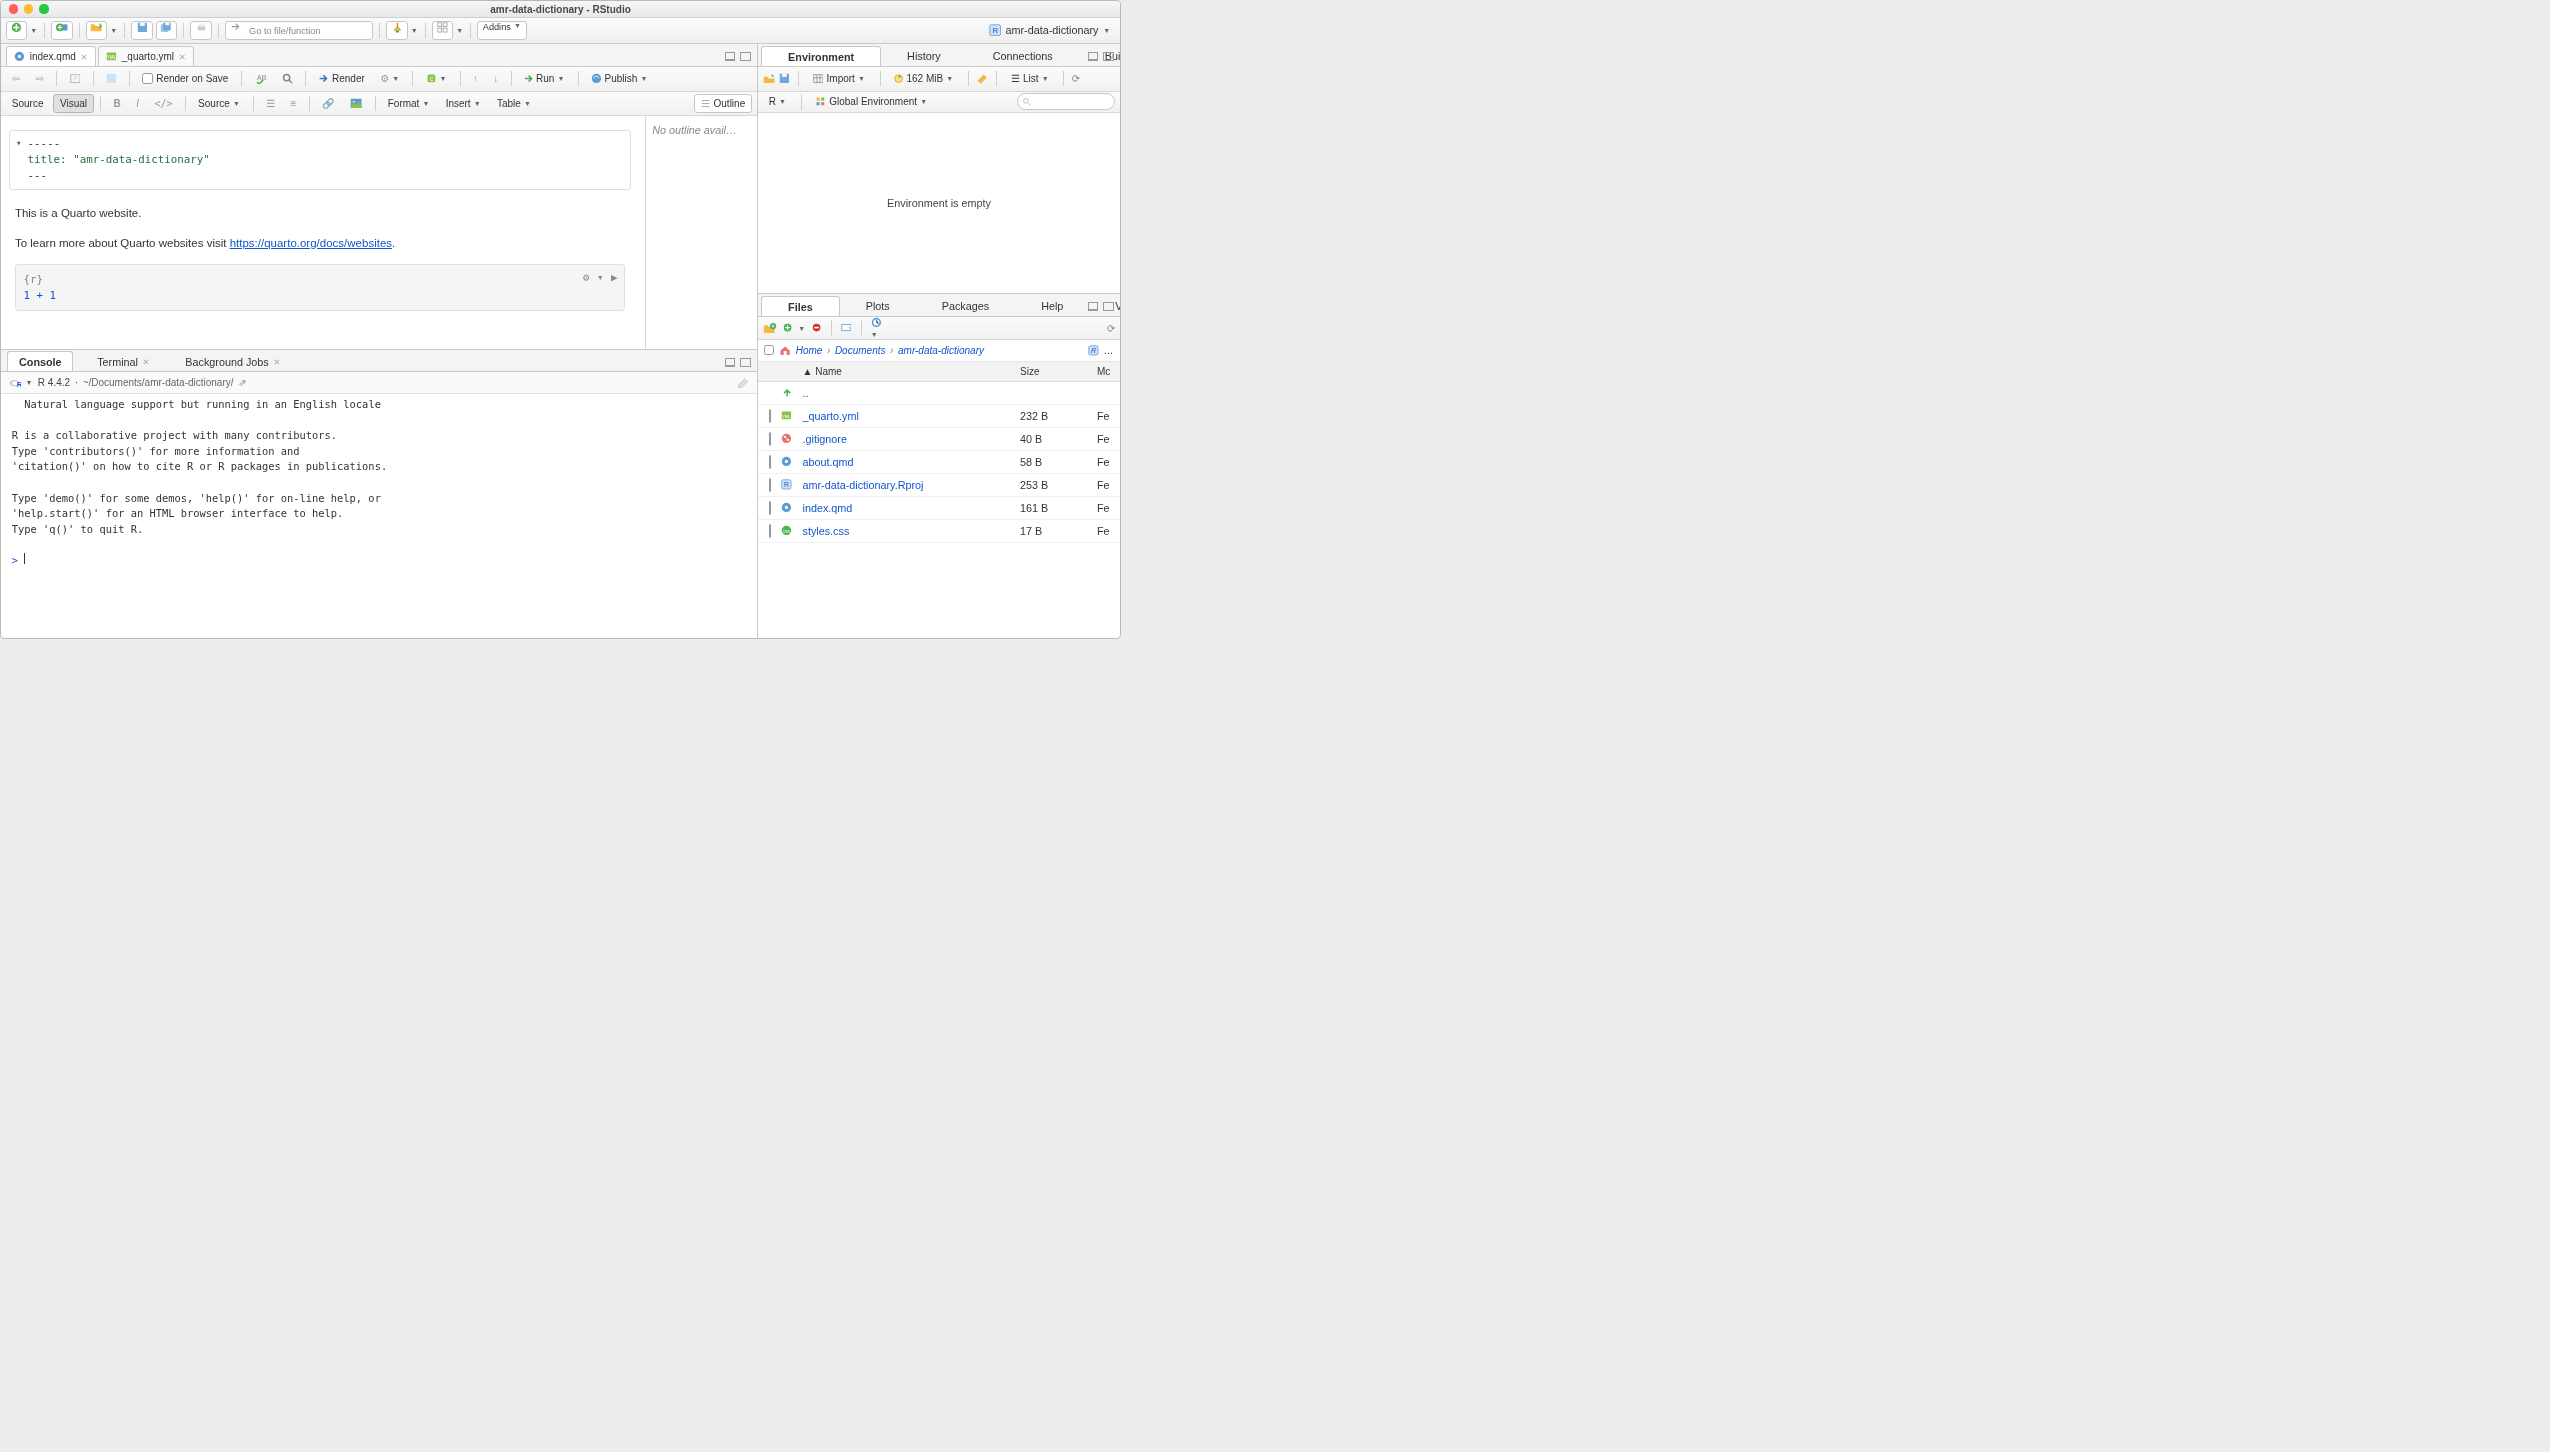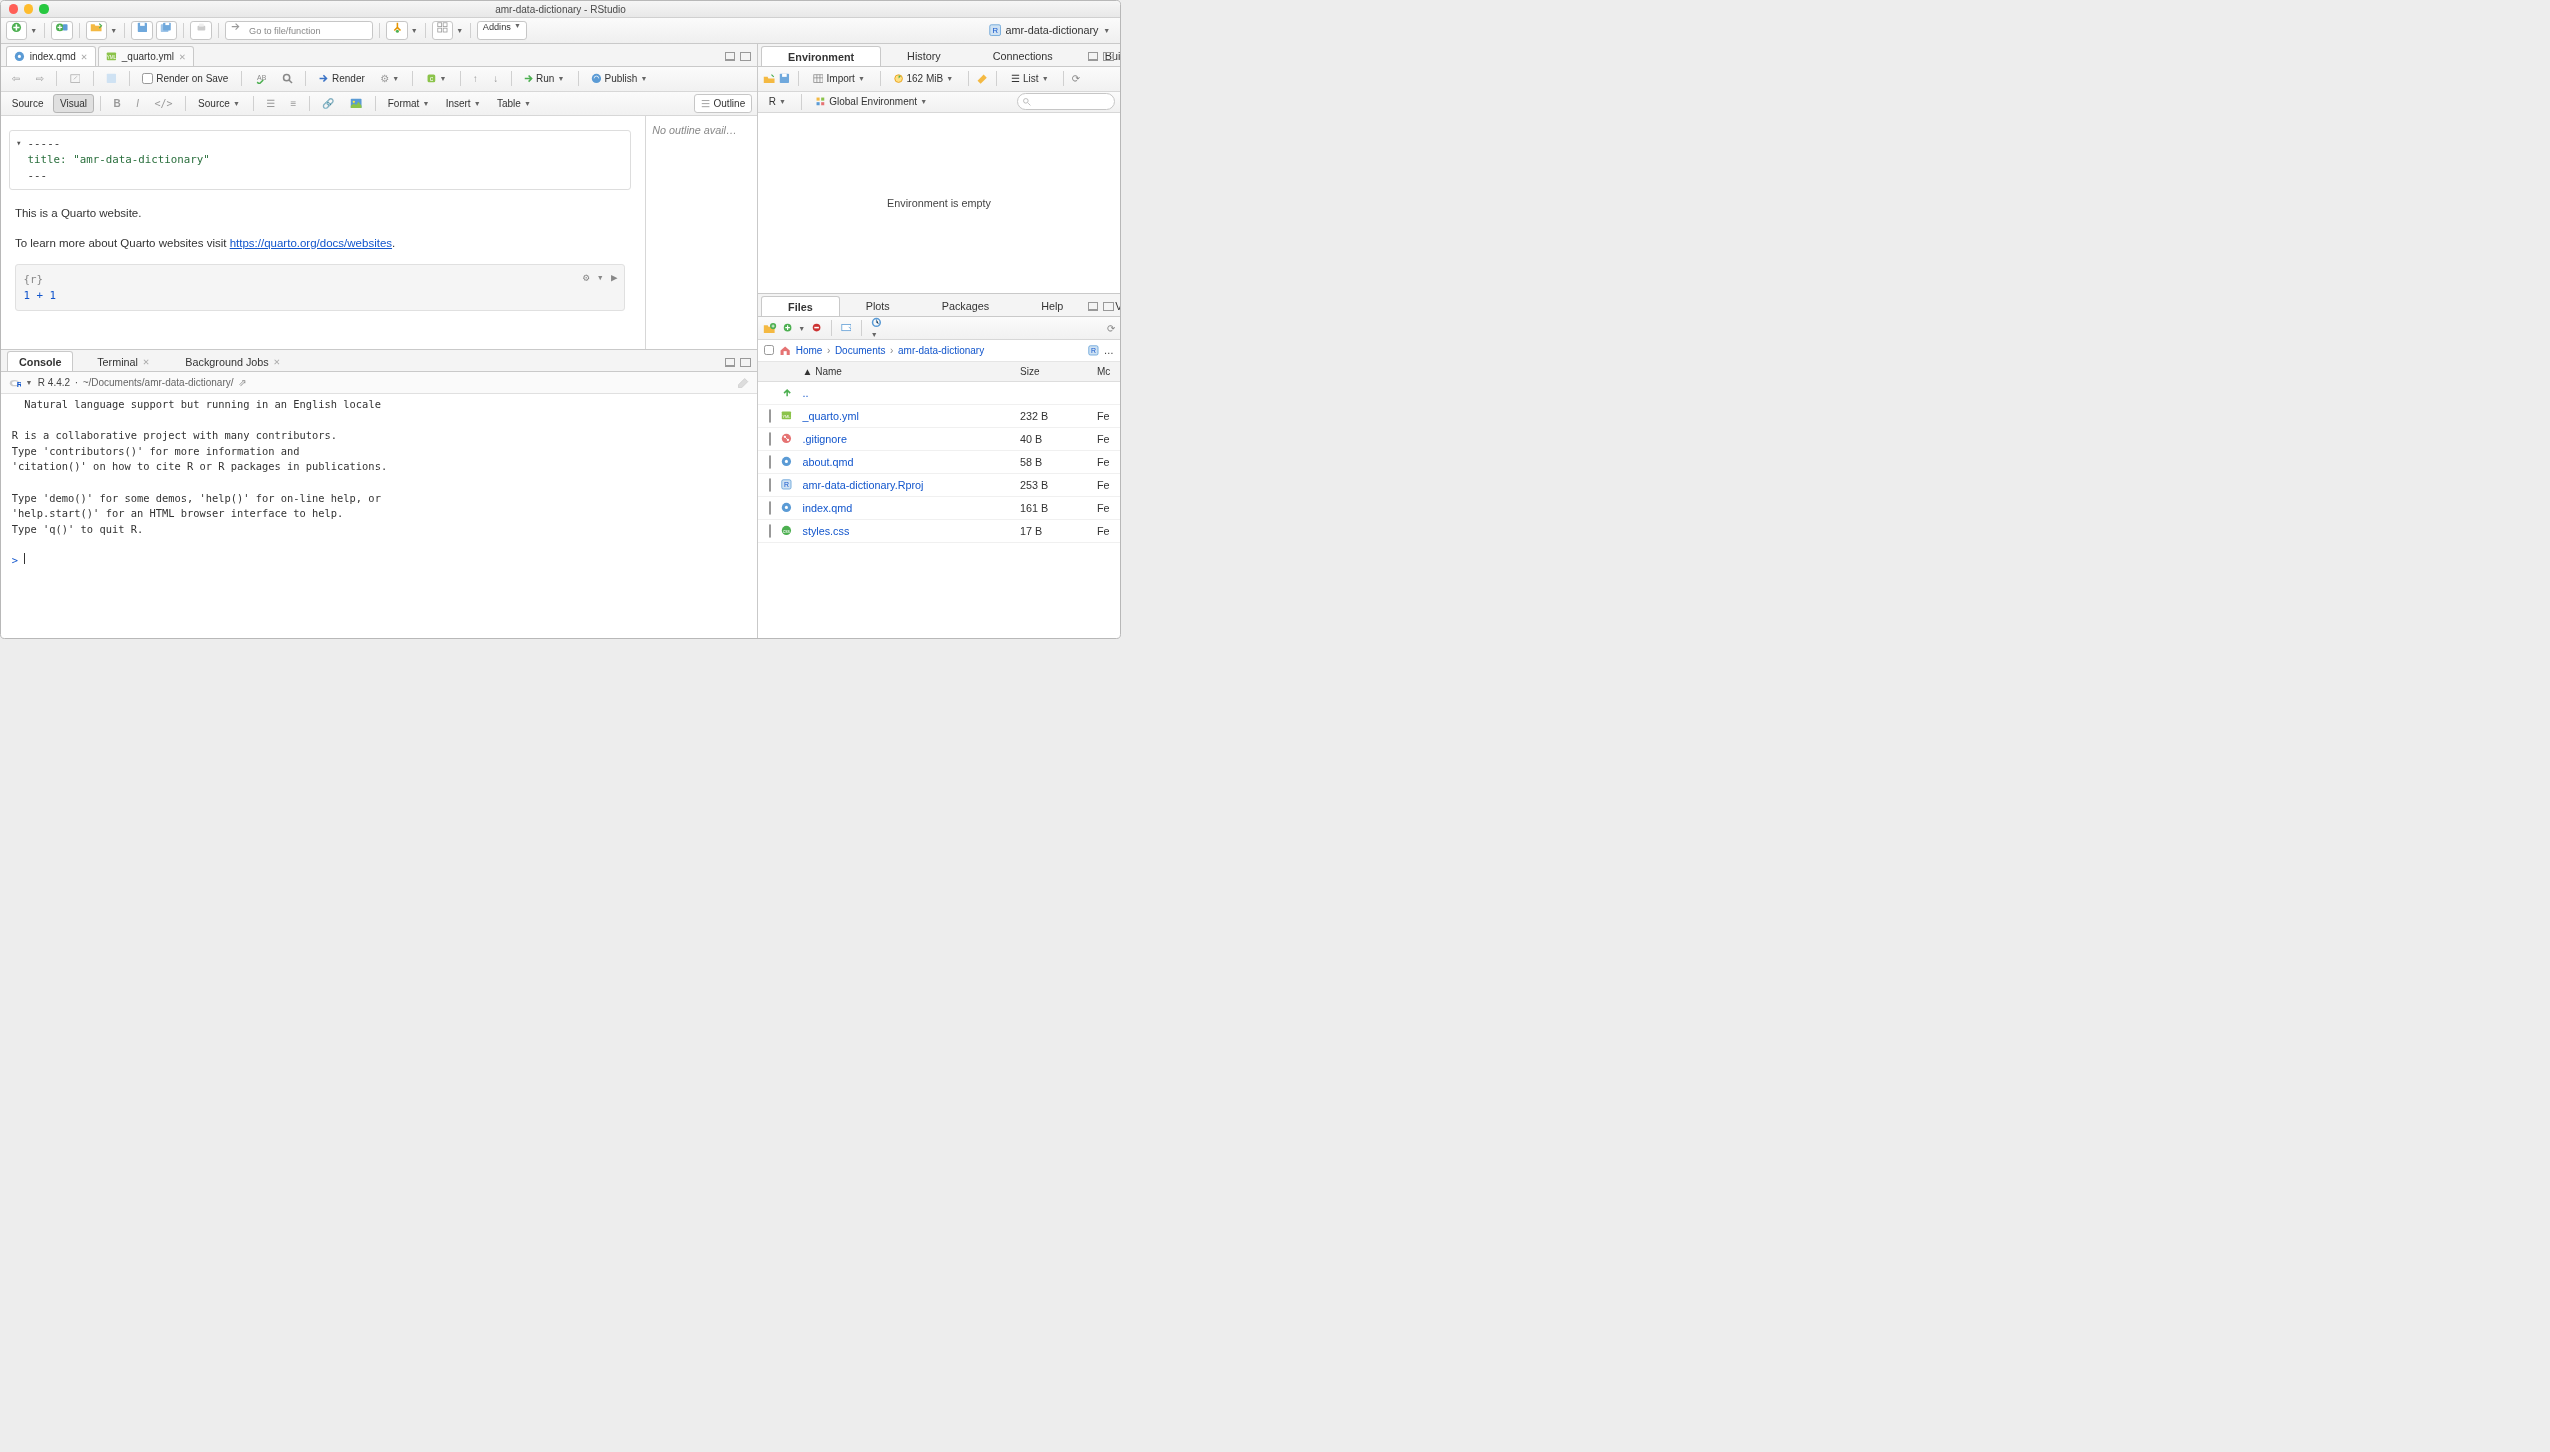--- a/index.html
+++ b/index.html
@@ -4,21 +4,21 @@
 <style>
 * { box-sizing: border-box; margin: 0; padding: 0; }
 body { font-family: -apple-system, "Lucida Grande", sans-serif; font-size: 10px; color: #333; background: #ededed; overflow: hidden; }
 .window { width: 1121px; height: 639px; display: flex; flex-direction: column; background: #fff; border: 0.8px solid #b8b8b8; border-radius: 4.6px; }
 
 
 .titlebar { height: 17px; background: linear-gradient(#f6f6f6,#e8e8e8); border-bottom: 0.8px solid #d0d0d0; display: flex; align-items: center; position: relative; border-radius: 4.6px 4.6px 0 0; }
 .traffic { display: flex; gap: 6.2px; padding-left: 7.7px; }
 .tl { width: 9.2px; height: 9.2px; border-radius: 50%; }
 .tl.red { background: #ff5f57; } .tl.yellow { background: #febc2e; } .tl.green { background: #28c840; }
-.title { position: absolute; left: 50%; transform: translateX(-50%); font-size: 10px; color: #4a4a4a; font-weight: 400; }
+.title { position: absolute; left: 50%; transform: translateX(-50%); font-size: 10px; color: #4a4a4a; font-weight: 700; }
 
 
 .main-tb { height: 26px; background: linear-gradient(#fbfbfb,#efefef); border-bottom: 0.8px solid #c9c9c9; display: flex; align-items: center; padding: 0 4.6px; gap: 3.1px; }
 .tb-btn { height: 18.5px; min-width: 18.5px; background: #fff; border: 0.8px solid #c6c6c6; border-radius: 3.1px; display: inline-flex; align-items: flex-start; justify-content: center; padding: 0 4.6px; cursor: pointer; font-size: 9.2px; gap: 3.1px; }
 .tb-btn.icon-only { padding: 0; width: 21.5px; }
 .tb-sep { width: 0.8px; height: 15.4px; background: #d0d0d0; margin: 0 3.1px; }
 .tb-drop { width: 7.7px; color: #666; font-size: 7px; }
 .spacer { flex: 1; }
 .goto { width: 123px; height: 17px; border: 0.8px solid #c6c6c6; border-radius: 2.3px; padding: 0 4.6px; font-size: 9.2px; color: #888; display: flex; align-items: center; background: #fff; }
 .proj-sel { display: flex; align-items: center; gap: 4.6px; font-size: 10.8px; color: #333; padding: 0 4.6px; cursor: pointer; }
@@ -73,21 +73,21 @@
 .pane.top { height: 250px; }
 .pane-tabs { height: 23px; background: #f4f4f4; border-bottom: 0.8px solid #c9c9c9; display: flex; align-items: flex-end; padding-left: 3.1px; overflow: hidden; position: relative; }
 .ptab { height: 20px; padding: 0 26px; display: flex; align-items: center; font-size: 10.8px; cursor: pointer; }
 .ptab.active { background: #fff; border: 0.8px solid #c9c9c9; border-bottom: none; border-radius: 3.1px 3.1px 0 0; font-weight: 600; }
 .pane-tb { height: 24.6px; background: linear-gradient(#fbfbfb,#f1f1f1); border-bottom: 0.8px solid #d7d7d7; display: flex; align-items: center; padding: 0 4.6px; gap: 4.6px; font-size: 10px; }
 .search { flex: 1; max-width: 123px; height: 17px; border: 0.8px solid #c6c6c6; border-radius: 8.5px; padding: 0 17px 0 6.2px; background: #fff; position: relative; }
 .pane-body { flex: 1; display: flex; align-items: center; justify-content: center; color: #444; font-size: 10.8px; }
 
 
 .files-tb { height: 23px; background: linear-gradient(#fbfbfb,#f1f1f1); border-bottom: 0.8px solid #d7d7d7; display: flex; align-items: center; padding: 0 4.6px; gap: 6.2px; }
-.breadcrumb { height: 21.5px; display: flex; align-items: center; padding: 0 6.2px; gap: 4.6px; font-size: 10px; border-bottom: 0.8px solid #e5e5e5; }
+.breadcrumb { height: 21.5px; display: flex; align-items: center; padding: 0 6.2px; gap: 4.6px; font-size: 10px; border-bottom: 0.8px solid #e5e5e5; font-style: italic; }
 .breadcrumb a { color: #1155cc; cursor: pointer; }
 .file-header { height: 20px; background: #f3f3f3; border-bottom: 0.8px solid #ddd; display: flex; align-items: center; font-size: 10px; color: #333; }
 .col-chk { width: 23px; text-align: center; }
 .col-ico { width: 20px; }
 .col-name { flex: 1; padding-left: 1.5px; }
 .col-size { width: 77px; }
 .col-mod { width: 23px; }
 .file-row { height: 23px; display: flex; align-items: center; font-size: 10.8px; border-bottom: 0.8px solid #f0f0f0; }
 .file-row a { color: #1155cc; cursor: pointer; }
 .file-row .chk2 { width: 10.8px; height: 10.8px; border: 0.8px solid #999; border-radius: 2.3px; background: #fff; }

